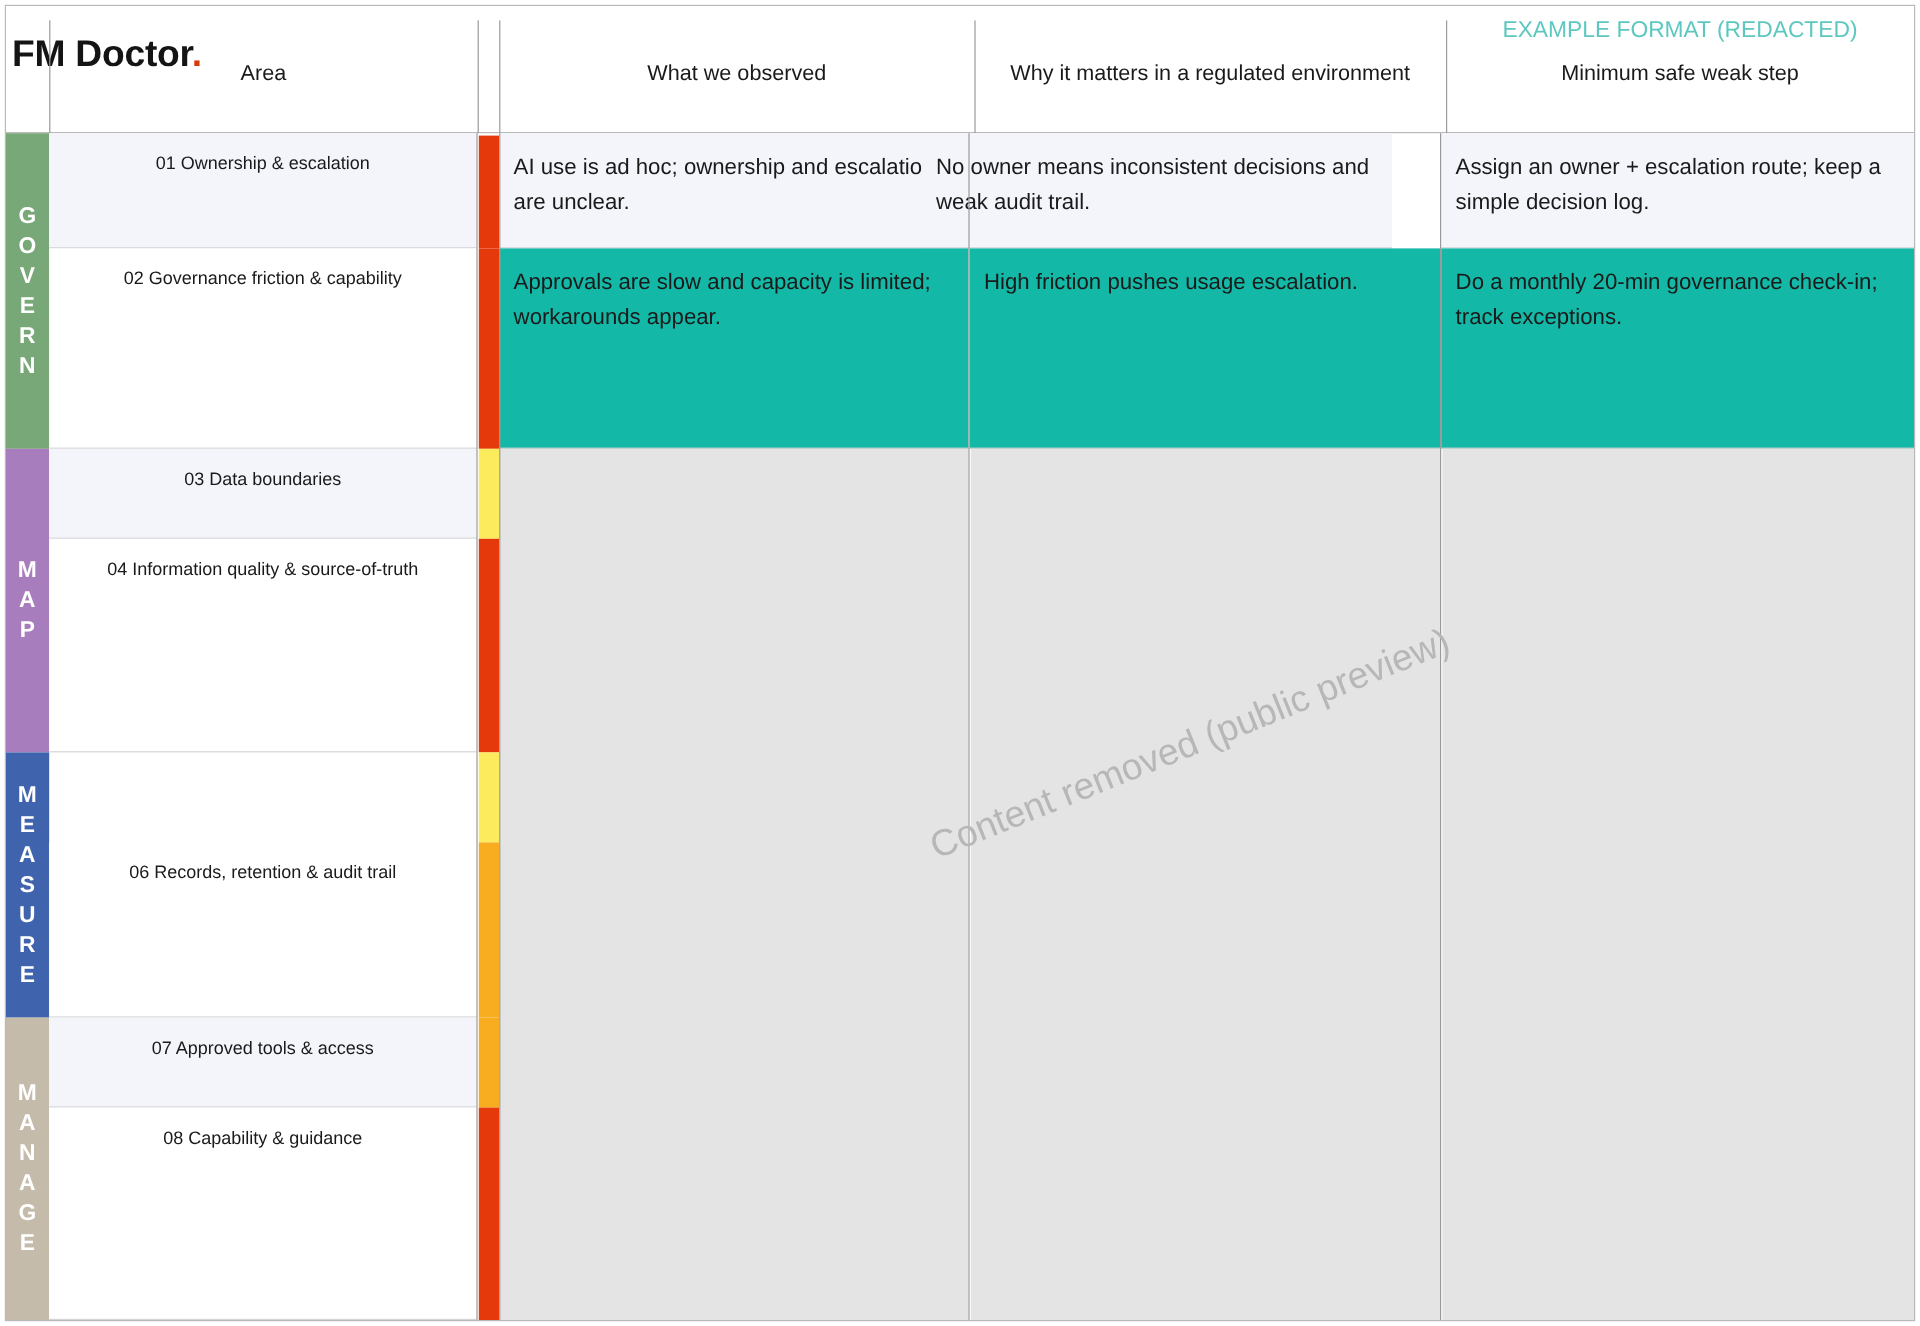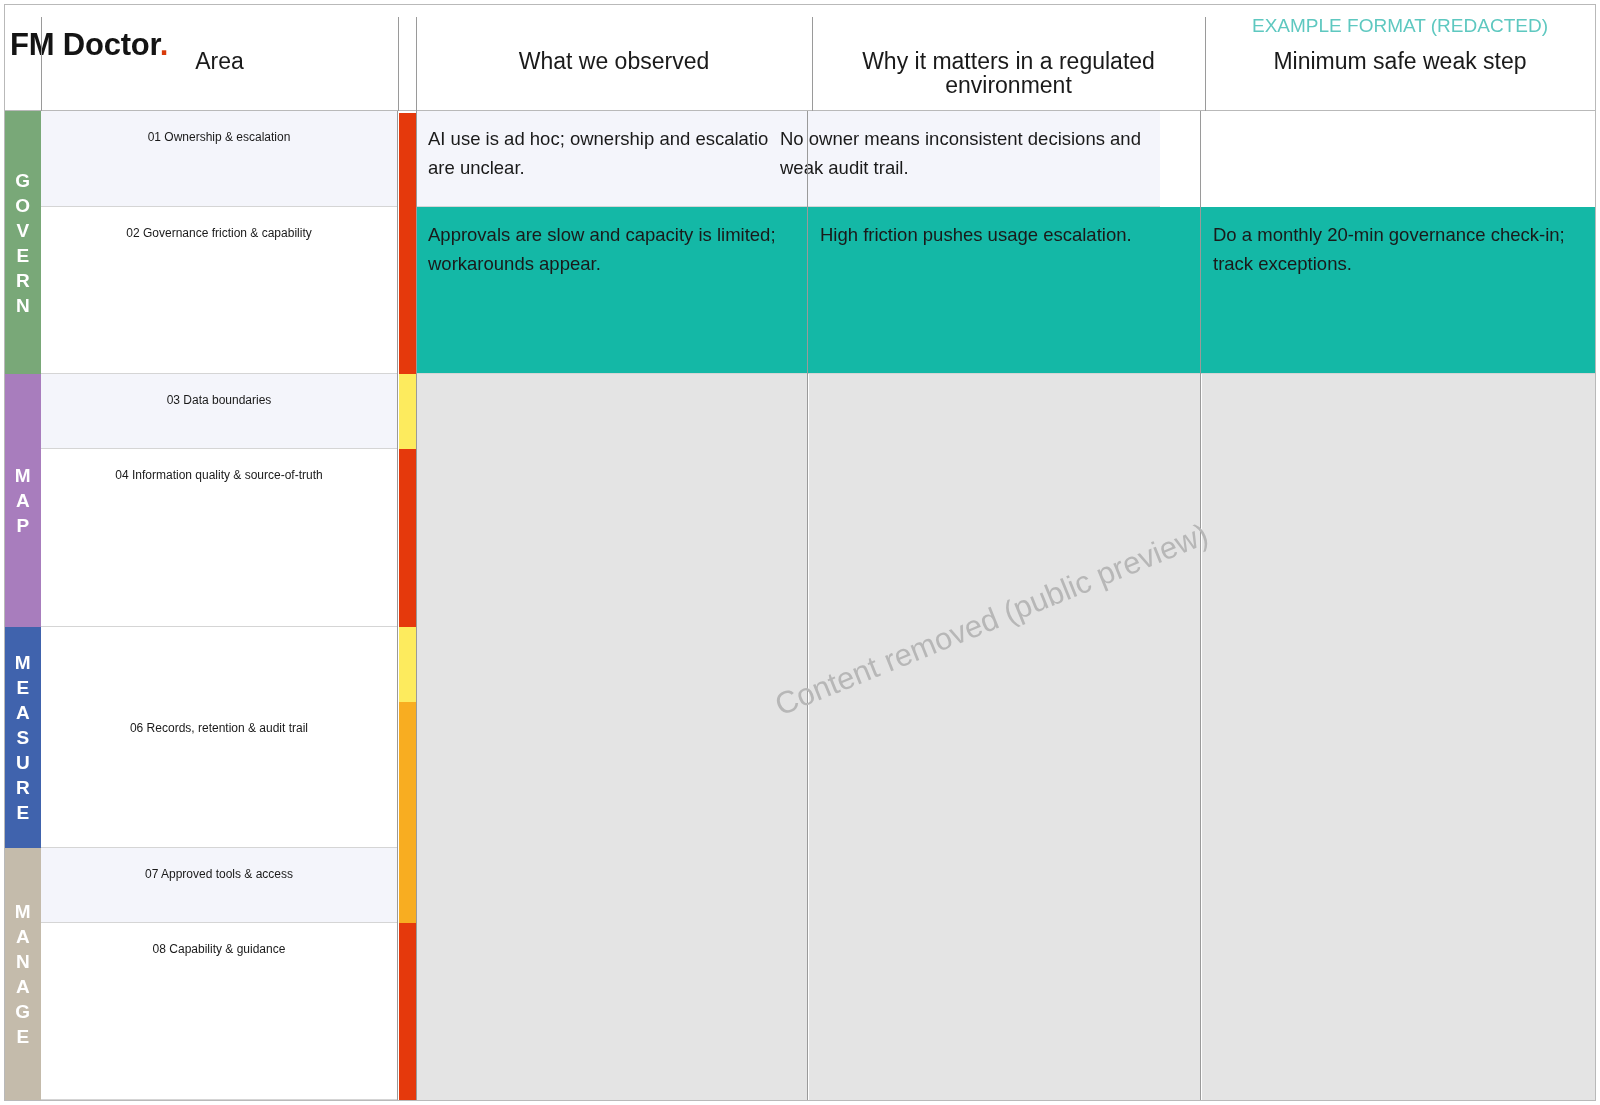--- a/index.html
+++ b/index.html
@@ -65,21 +65,21 @@
     top: 0;
     height: 106px;
     box-sizing: border-box;
     text-align: center;
   }
   .hcell .htext {
     position: absolute;
     left: 0;
     right: 0;
     top: 44px;
-    font-size: 23px;
+    font-size: 18px;
     color: #1a1a1a;
     line-height: 24px;
   }
   .hdiv {
     position: absolute;
     top: 12px;
     width: 0;
     border-left: 1px solid #9a9a9a;
     height: 94px;
   }
@@ -124,21 +124,21 @@
     width: 356px;
     box-sizing: border-box;
     border-bottom: 1px solid #d5d5d5;
     background: #ffffff;
     text-align: center;
   }
   .areacell.alt { background: #f4f5fb; }
   .areacell .atext {
     display: block;
     padding-top: 14px;
-    font-size: 12px;
+    font-size: 15px;
     color: #1a1a1a;
     line-height: 24px;
   }
 
   
   .statusbar {
     position: absolute;
     left: 399px;
     width: 17px;
     box-sizing: border-box;
@@ -258,20 +258,23 @@
   <div class="statusbar" style="top:702px; height:146px; background:#f8ad21"></div>
   <div class="statusbar" style="top:848px; height:75px;  background:#f8ad21"></div>
   <div class="statusbar" style="top:923px; height:177px; background:#e5390c"></div>
 
   <div class="ccell alt" style="left:416px; top:111px; width:391px; height:96px">
     <span>AI use is ad hoc; ownership and escalation are unclear.</span>
   </div>
   <div class="ccell alt" style="left:768px; top:111px; width:392px; height:96px">
     <span>No owner means inconsistent decisions and weak audit trail.</span>
   </div>
+  <div class="ccell alt" style="left:1201px; top:111px; width:394px; height:96px">
+    <span>Assign an owner + escalation route; keep a simple decision log.</span>
+  </div>
 
   <div class="ccell" style="left:416px; top:207px; width:391px; height:167px">
     <span>Approvals are slow and capacity is limited; workarounds appear.</span>
   </div>
   <div class="ccell" style="left:808px; top:207px; width:392px; height:167px">
     <span>High friction pushes usage escalation.</span>
   </div>
   <div class="ccell" style="left:1201px; top:207px; width:394px; height:167px">
     <span>Do a monthly 20-min governance check-in; track exceptions.</span>
   </div>

